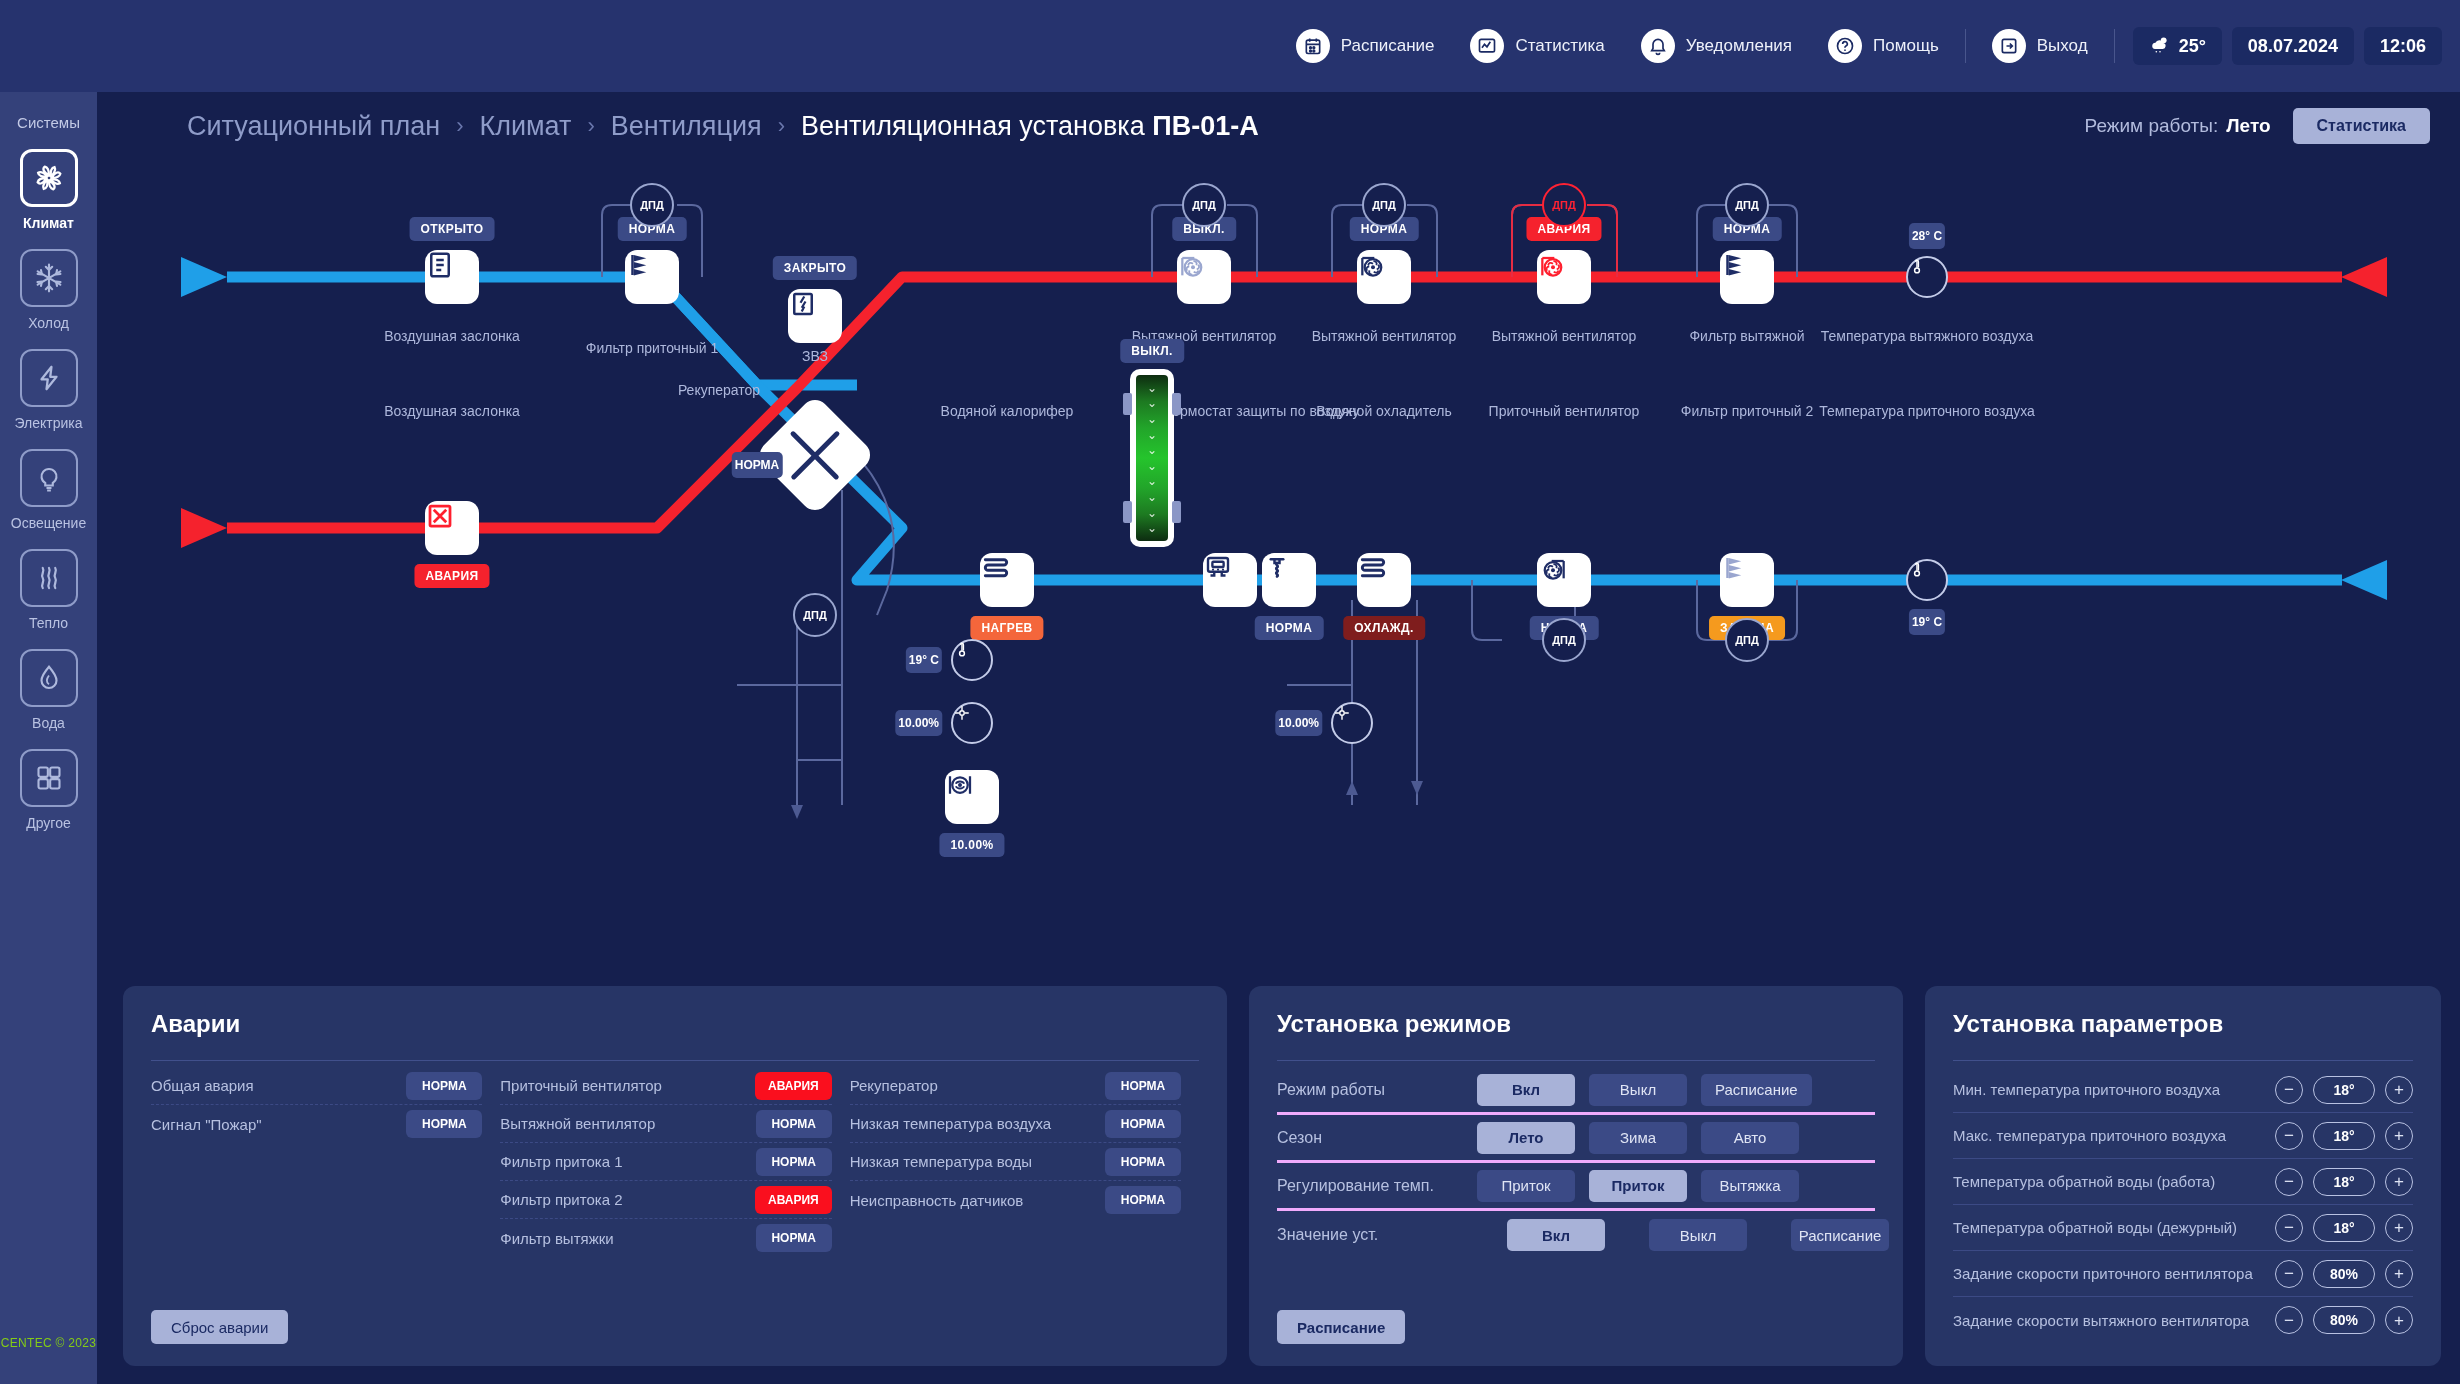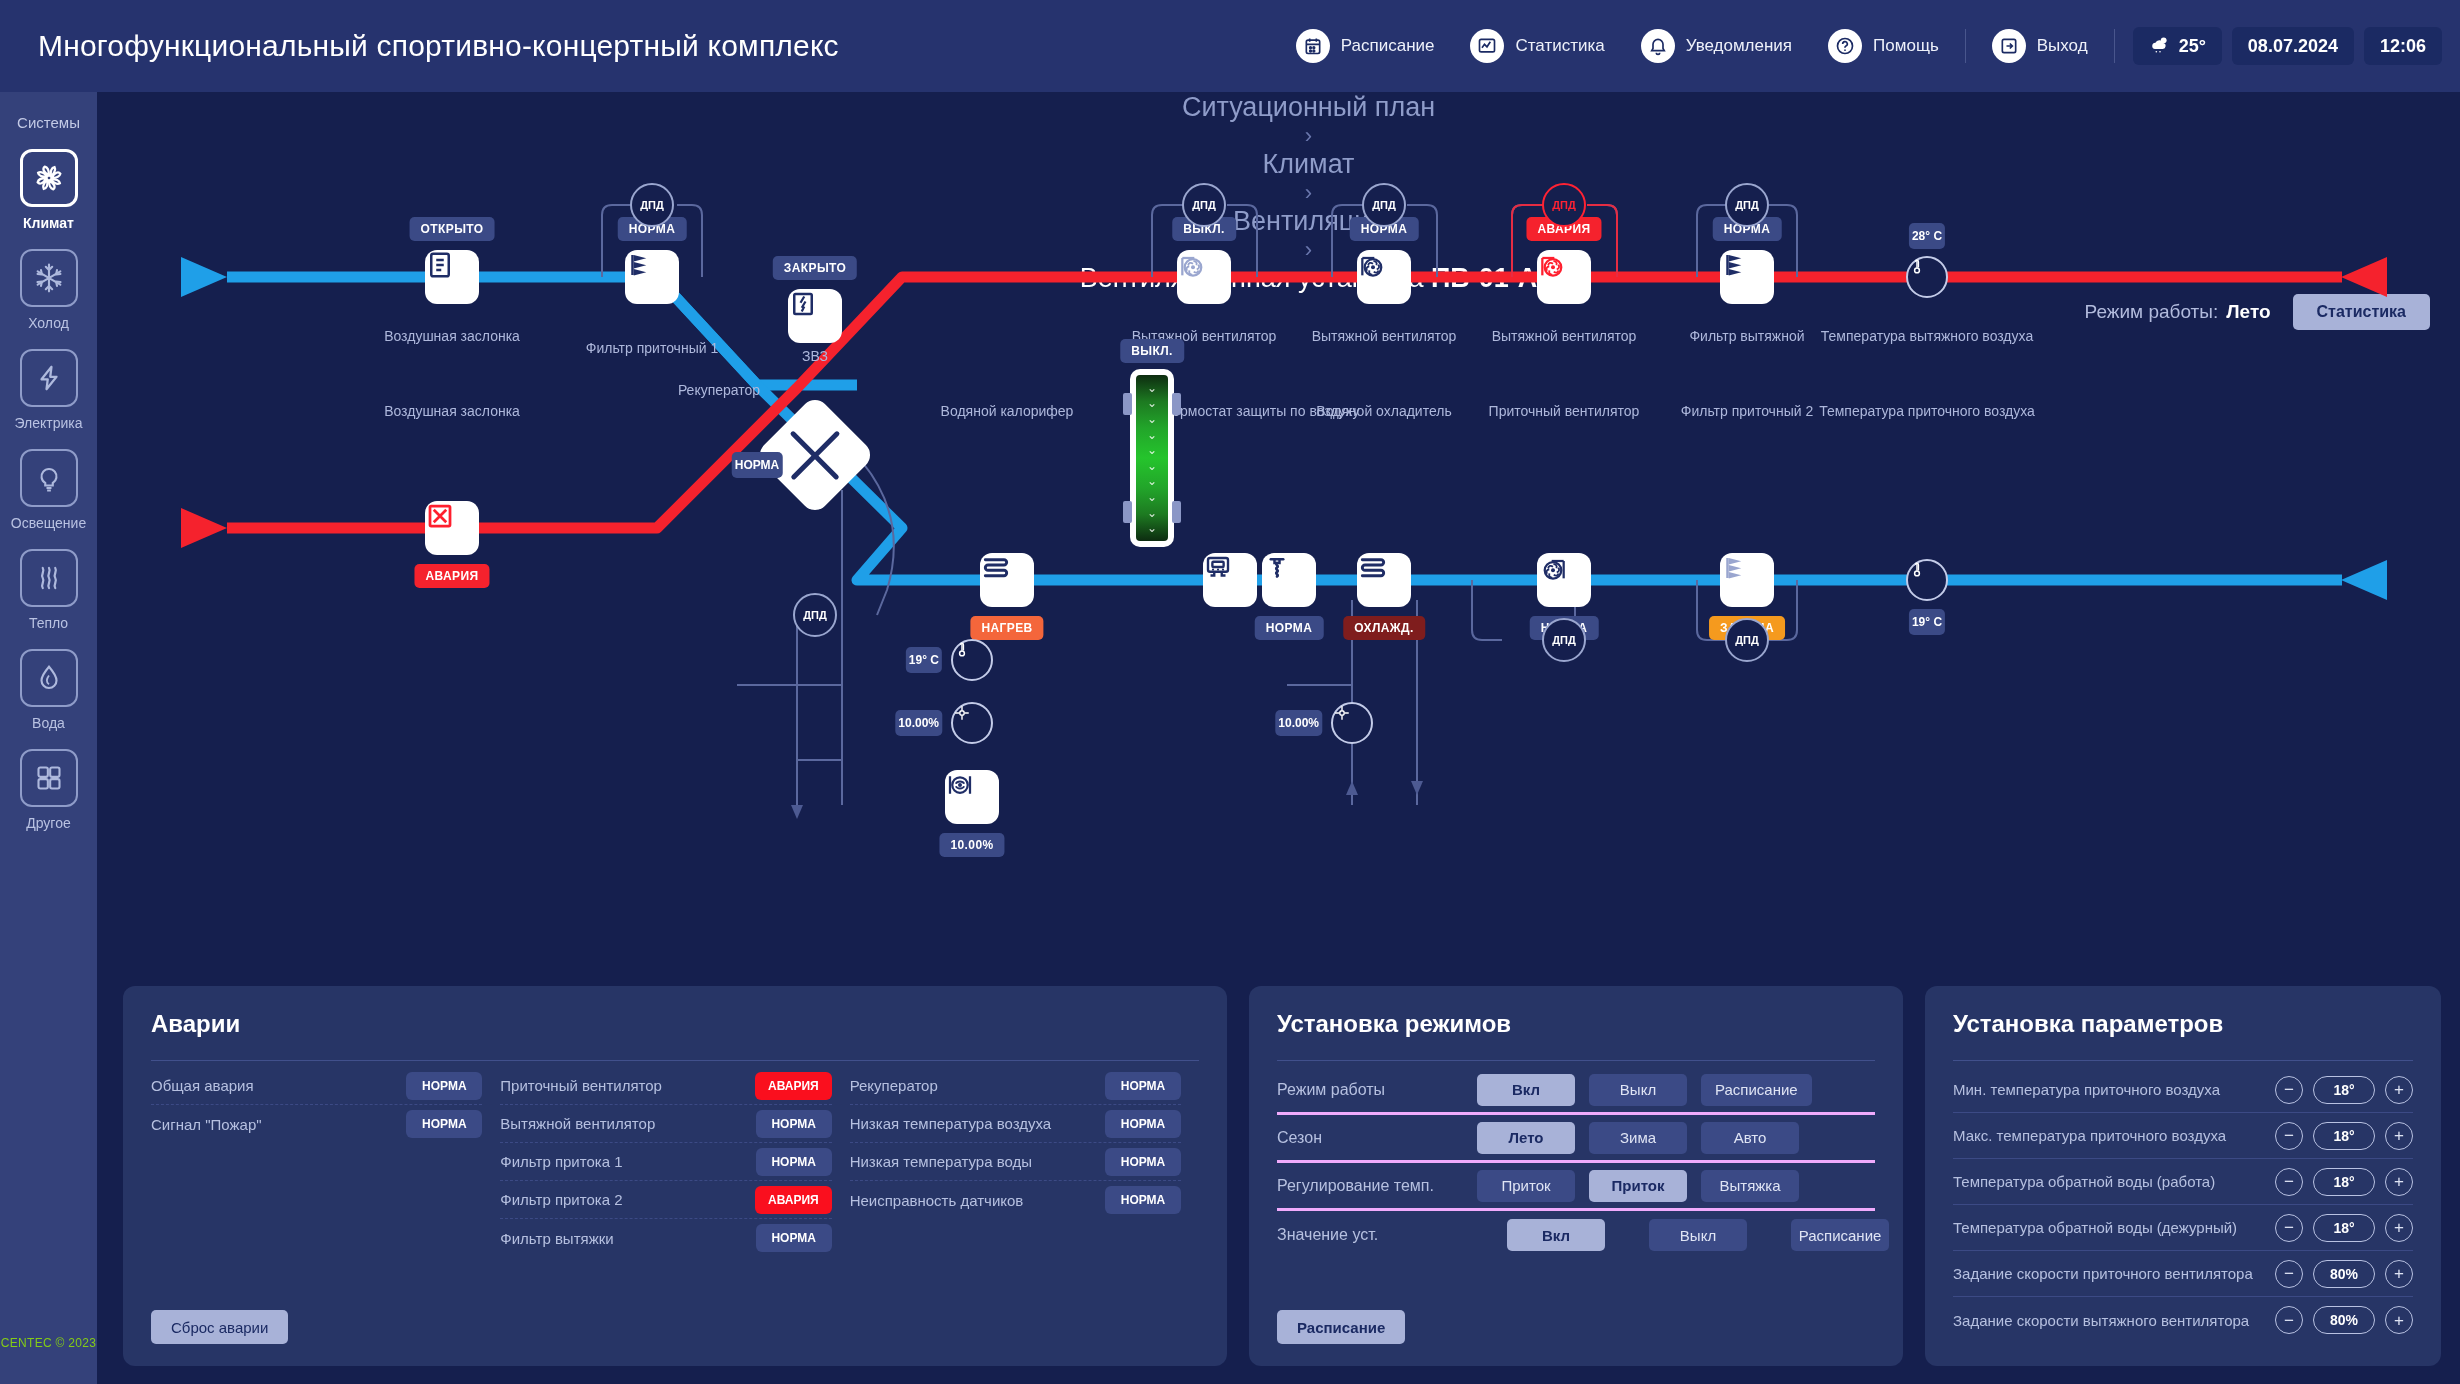--- a/index.html
+++ b/index.html
@@ -66,21 +66,21 @@
   .sb-footer {
     margin-top: auto; margin-bottom: 34px; font-size: 12px; color: #84cc16;
     letter-spacing: .3px;
   }
 
   
   .main { position: absolute; left: 97px; top: 92px; width: 2363px; height: 1292px; }
 
   .crumbbar {
     position: absolute; left: 0; top: 0; width: 100%; height: 68px;
-    display: flex; align-items: center; padding: 0 30px 0 90px; flex-direction: column;
+    display: flex; align-items: center; padding: 0 30px 0 90px;
   }
   .crumb { font-size: 27px; color: #8f9cc9; cursor: pointer; white-space: nowrap; }
   .crumb.sep { margin: 0 16px; color: #6a77ad; font-size: 22px; }
   .crumb.current { color: #ffffff; }
   .crumb.current b { font-weight: bold; }
   .crumb-right { margin-left: auto; display: flex; align-items: center; gap: 22px; }
   .mode-label { font-size: 19px; color: #b2bbdd; white-space: nowrap; }
   .mode-label b { color: #ffffff; margin-left: 8px; }
   .btn-light {
     background: #a8b2d8; color: #1b2a63; border: none; border-radius: 5px;
@@ -238,21 +238,20 @@
   .step-val {
     min-width: 62px; height: 28px; border-radius: 14px; border: 1.6px solid #b9c2e2;
     color: #ffffff; font-size: 14px; font-weight: bold;
     display: flex; align-items: center; justify-content: center; flex: 0 0 auto;
   }
 </style>
 </head>
 <body>
 
 <div class="header">
-  <div class="app-title">Многофункциональный спортивно-концертный комплекс</div>
   <div class="header-right">
 
     <div class="hdr-item">
       <span class="hdr-ico">
         <svg width="20" height="20" viewBox="0 0 24 24" fill="none" stroke="currentColor" stroke-width="2">
           <rect x="4" y="5" width="16" height="16" rx="2"></rect>
             <path d="M4 10h16M8 3v4M16 3v4"></path>
           <circle cx="9" cy="14" r="1" fill="currentColor"></circle>
             <circle cx="13" cy="14" r="1" fill="currentColor"></circle>
           <circle cx="9" cy="18" r="1" fill="currentColor"></circle>

